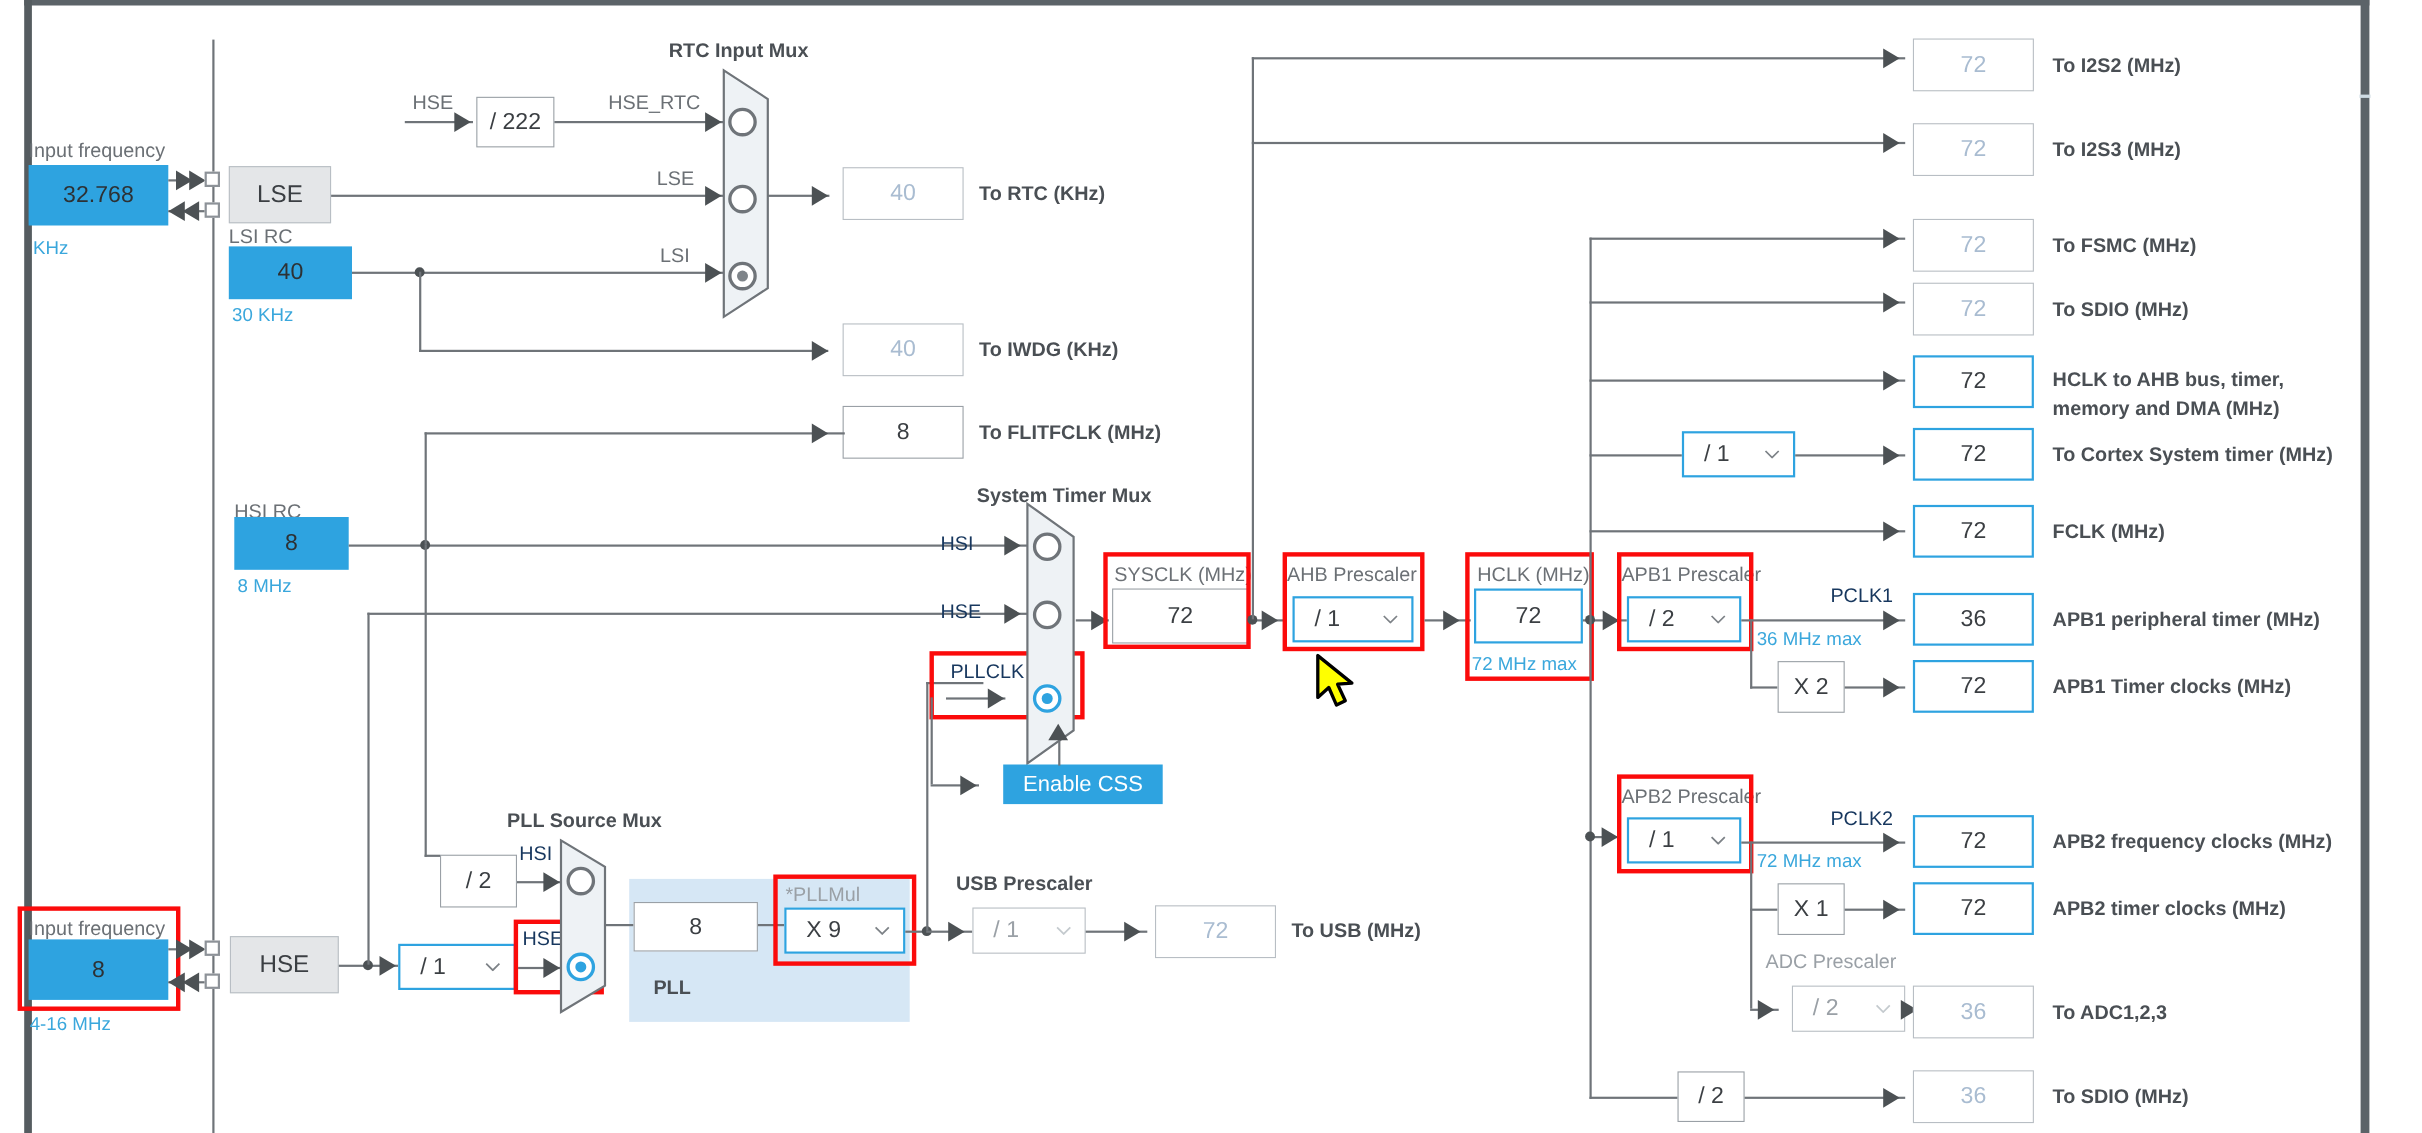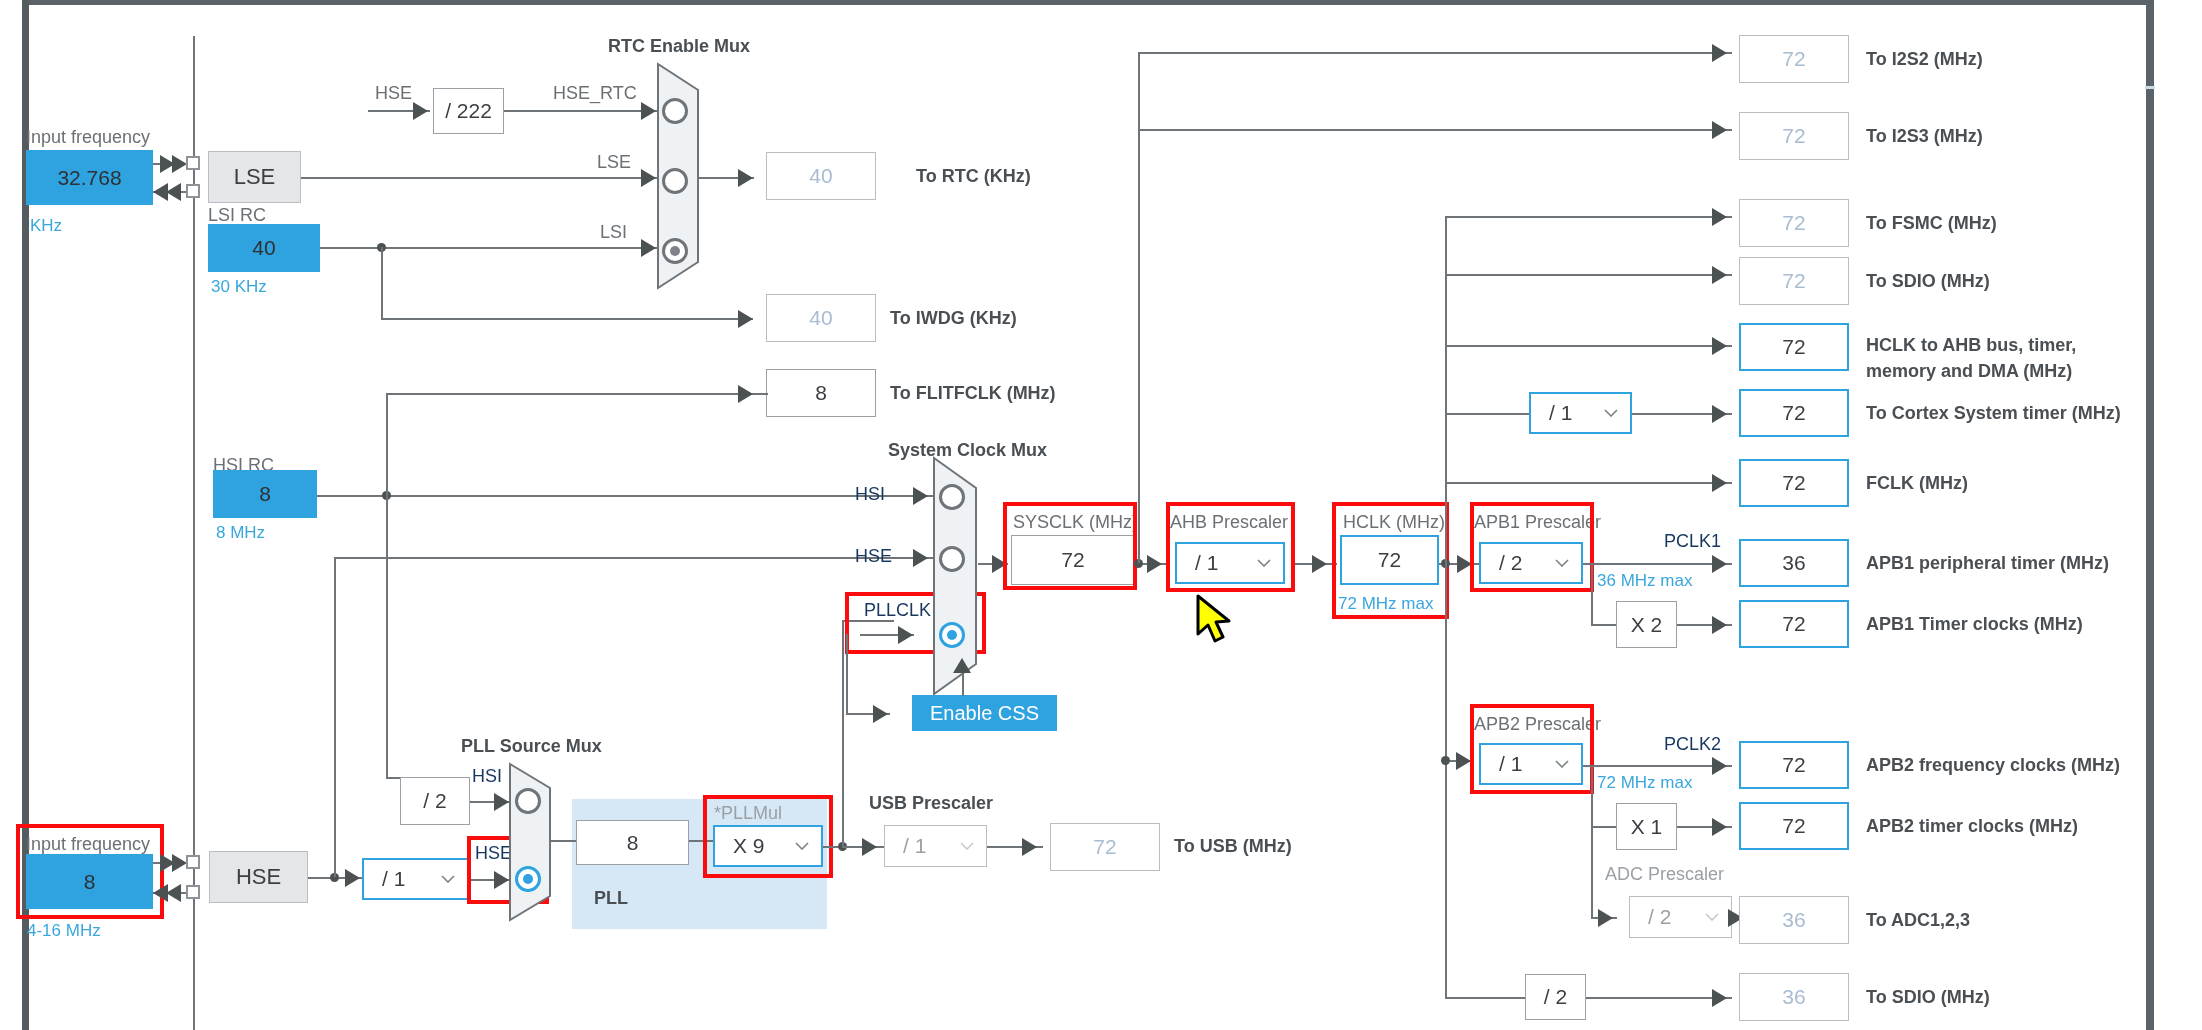--- a/index.html
+++ b/index.html
@@ -125,35 +125,35 @@
   <div class="lbl" style="left:375px;top:83px;">HSE</div>
   <div class="hline" style="left:368px;top:110px;width:62px;"></div>
   <div class="arr" style="left:413px;top:102px;"></div>
   <div class="box plain" style="left:433px;top:88px;width:71px;height:46px;">/ 222</div>
   <div class="hline" style="left:504px;top:110px;width:159px;"></div>
   <div class="arr" style="left:641px;top:102px;"></div>
   <div class="lbl" style="left:553px;top:83px;">HSE_RTC</div>
   <div class="lbl" style="left:597px;top:152px;">LSE</div>
   <div class="lbl" style="left:600px;top:222px;">LSI</div>
 
-  <div class="lbl-title" style="left:608px;top:36px;">RTC Enable Mux</div>
+  <div class="lbl-title" style="left:608px;top:36px;">RTC Input Mux</div>
   <div class="mux" style="left:656px;top:62px;">
     <svg width="52" height="228" viewBox="0 0 52 228">
       <polygon points="2,2 42,28 42,200 2,226" fill="#eef2f5" stroke="#6f7479" stroke-width="2"></polygon>
     </svg>
   </div>
   <div class="radio off" style="left:662px;top:98px;"></div>
   <div class="radio off" style="left:662px;top:168px;"></div>
   <div class="radio on-grey" style="left:662px;top:238px;"></div>
 
   <div class="hline" style="left:698px;top:177px;width:56px;"></div>
   <div class="arr" style="left:738px;top:169px;"></div>
 
   <div class="box disabled" style="left:766px;top:152px;width:110px;height:48px;">40</div>
-  <div class="lbl-b" style="left:916px;top:166px;">To RTC (KHz)</div>
+  <div class="lbl-b" style="left:890px;top:166px;">To RTC (KHz)</div>
 
   <div class="box disabled" style="left:766px;top:294px;width:110px;height:48px;">40</div>
   <div class="lbl-b" style="left:890px;top:308px;">To IWDG (KHz)</div>
 
   <div class="box plain" style="left:766px;top:369px;width:110px;height:48px;">8</div>
   <div class="lbl-b" style="left:890px;top:383px;">To FLITFCLK (MHz)</div>
 
   <div class="lbl" style="left:213px;top:455px;">HSI RC</div>
   <div class="box cyan-fill" style="left:213px;top:470px;width:104px;height:48px;">8</div>
   <div class="lbl-blue" style="left:216px;top:523px;">8 MHz</div>
@@ -248,21 +248,21 @@
 
   <div class="hline" style="left:860px;top:634px;width:54px;"></div>
   <div class="arr" style="left:898px;top:626px;"></div>
   <div class="lbl-navy" style="left:864px;top:600px;">PLLCLK</div>
   <div class="hl" style="left:845px;top:592px;width:141px;height:62px;"></div>
 
   <div class="vline" style="left:842px;top:846px;height:0px;"></div>
   <div class="hline" style="left:842px;top:846px;width:42px;"></div>
   <div class="arr" style="left:862px;top:838px;"></div>
 
-  <div class="lbl-title" style="left:888px;top:440px;">System Clock Mux</div>
+  <div class="lbl-title" style="left:888px;top:440px;">System Timer Mux</div>
   <div class="mux" style="left:932px;top:456px;">
     <svg width="54" height="240" viewBox="0 0 54 240">
       <polygon points="2,2 44,32 44,208 2,238" fill="#eef2f5" stroke="#6f7479" stroke-width="2"></polygon>
     </svg>
   </div>
   <div class="radio off" style="left:939px;top:484px;"></div>
   <div class="radio off" style="left:939px;top:546px;"></div>
   <div class="radio on-blue" style="left:939px;top:622px;"></div>
 
   <div class="box css-btn" style="left:912px;top:695px;width:145px;height:36px;">Enable CSS</div>

